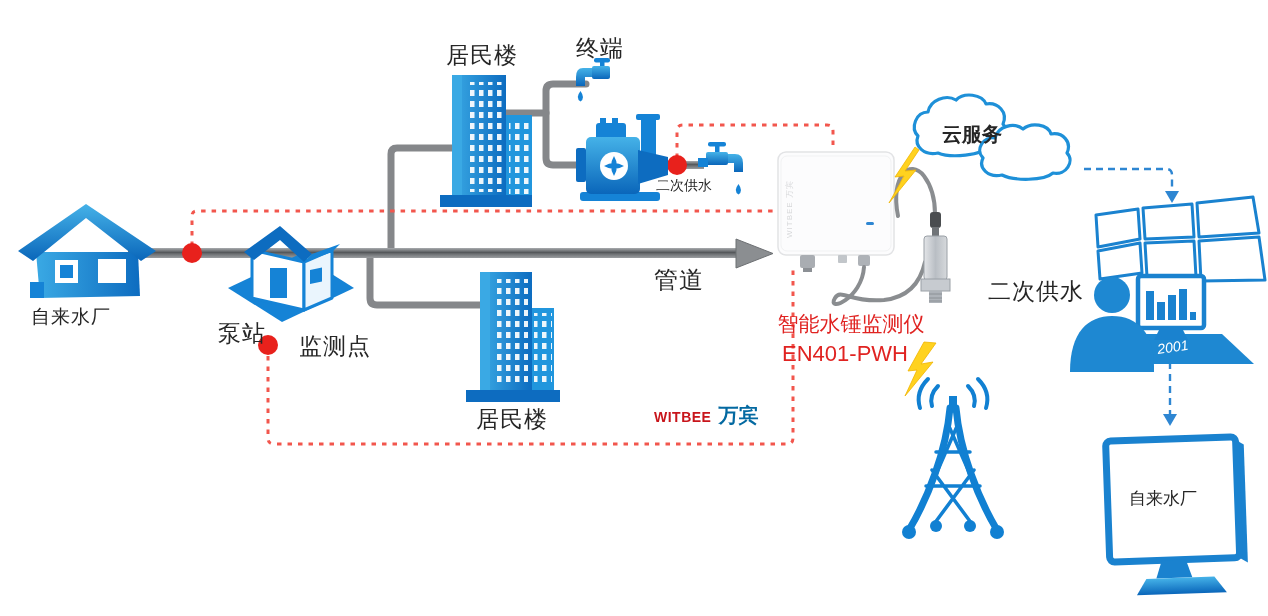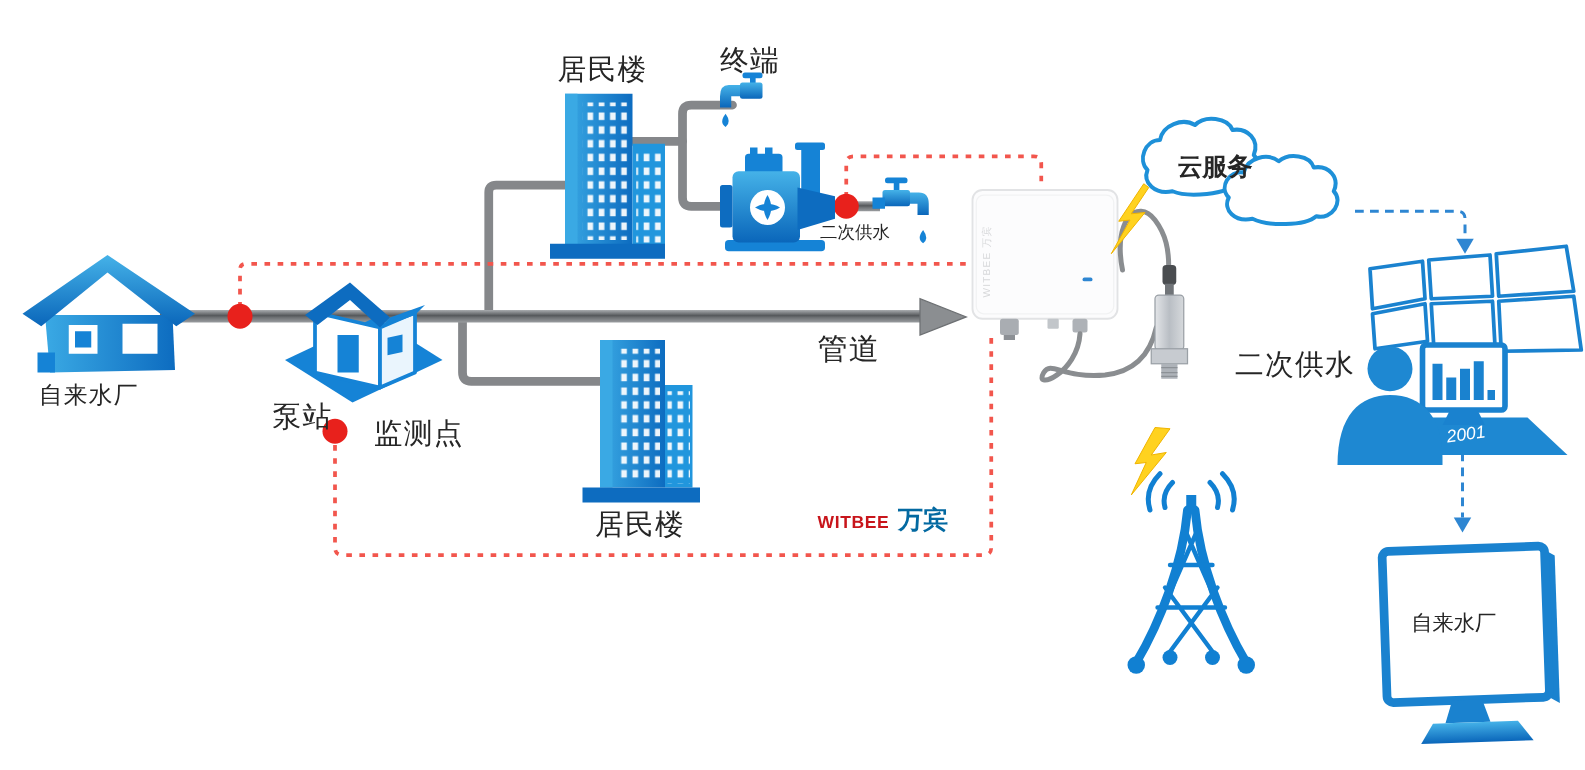--- a/index.html
+++ b/index.html
@@ -235,17 +235,19 @@
 <div class="lbl" style="left:218px;top:320px;font-size:23px;letter-spacing:1px;">泵站</div>
 <div class="lbl" style="left:299px;top:333px;font-size:23px;letter-spacing:1px;text-align:right;">监测点</div>
 <div class="lbl" style="left:446px;top:42px;font-size:23px;letter-spacing:1px;">居民楼</div>
 <div class="lbl" style="left:576px;top:35px;font-size:23px;letter-spacing:1px;">终端</div>
 <div class="lbl" style="left:656px;top:177px;font-size:14px;">二次供水</div>
 <div class="lbl" style="left:654px;top:266px;font-size:24px;letter-spacing:1px;">管道</div>
 <div class="lbl" style="left:476px;top:406px;font-size:23px;letter-spacing:1px;">居民楼</div>
 <div class="brand-row">
   <span class="brand-en">WITBEE</span><span class="brand-cn">万宾</span>
 </div>
+<div class="lbl red center" style="left:770px;top:312px;width:162px;font-size:21px;font-weight:500;">智能水锤监测仪</div>
+<div class="lbl red center" style="left:770px;top:341px;width:150px;font-size:22px;">EN401-PWH</div>
 <div class="lbl" style="left:942px;top:123px;font-size:20px;font-weight:bold;">云服务</div>
 <div class="lbl" style="left:988px;top:278px;font-size:23px;letter-spacing:1px;">二次供水</div>
 <div class="lbl" style="left:1129px;top:489px;font-size:17px;">自来水厂</div>
 
 </div>
 
 </body></html>

